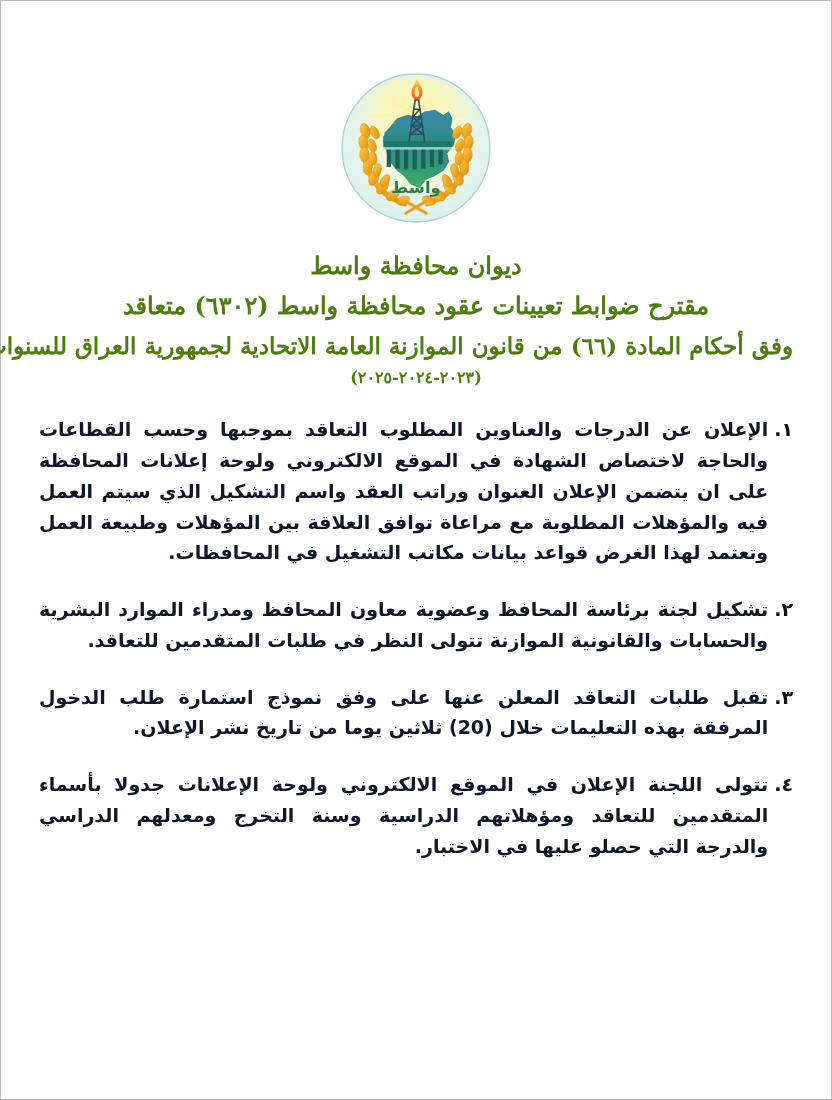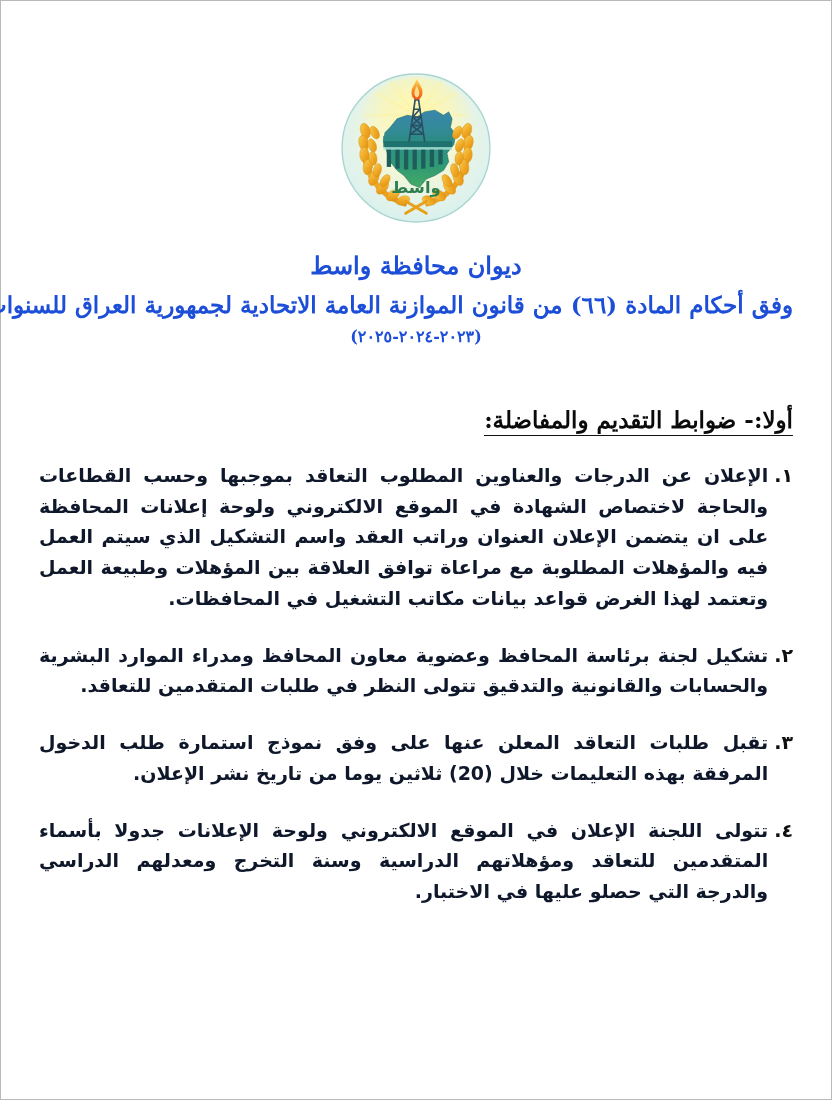--- a/index.html
+++ b/index.html
@@ -52,21 +52,21 @@
     display: block;
   }
 
   
   .title-block {
     text-align: center;
     margin-top: 8px;
     font-family: "DejaVu Serif", "Liberation Serif", serif;
   }
   .title-line {
-    color: #1d4ed8;
+    color: #4d7c0f;
     line-height: 1.52;
     letter-spacing: 0;
     white-space: nowrap;
     text-align: center;
   }
   .t1 { font-size: 24px; font-weight: 600; }
   .t2 { font-size: 24px; font-weight: 600; margin-top: 4px; }
   .t3 { font-size: 23px; font-weight: 600; margin-top: 4px; letter-spacing: -0.3px; }
   .t4 { font-size: 16px; font-weight: 600; margin-top: 2px; }
 
@@ -274,37 +274,35 @@
             <line x1="112" y1="162" x2="88" y2="176"></line>
           </g>
 
           <text x="100" y="152" text-anchor="middle" font-family="DejaVu Sans, sans-serif" font-size="19" font-weight="700" fill="#2e7d4f">واسط</text>
         </g>
       </svg>
     </div>
 
     <div class="title-block">
       <div class="title-line t1">ديوان محافظة واسط</div>
+      <div class="title-line t2">مقترح ضوابط تعيينات عقود محافظة واسط (٦٣٠٢) متعاقد</div>
       <div class="title-line t3">وفق أحكام المادة (٦٦) من قانون الموازنة العامة الاتحادية لجمهورية العراق للسنوات المالية</div>
       <div class="title-line t4">(٢٠٢٣-٢٠٢٤-٢٠٢٥)</div>
     </div>
 
-    <div class="section-heading">
-      <span class="u">أولا:- ضوابط التقديم والمفاضلة:</span>
-    </div>
 
 
     <ol class="clause-list">
       <li class="clause">
         <span class="clause-num">١.</span>
         <span class="clause-body">الإعلان عن الدرجات والعناوين المطلوب التعاقد بموجبها وحسب القطاعات والحاجة لاختصاص الشهادة في الموقع الالكتروني ولوحة إعلانات المحافظة على ان يتضمن الإعلان العنوان وراتب العقد واسم التشكيل الذي سيتم العمل فيه والمؤهلات المطلوبة مع مراعاة توافق العلاقة بين المؤهلات وطبيعة العمل وتعتمد لهذا الغرض قواعد بيانات مكاتب التشغيل في المحافظات.</span>
       </li>
       <li class="clause">
         <span class="clause-num">٢.</span>
-        <span class="clause-body">تشكيل لجنة برئاسة المحافظ وعضوية معاون المحافظ ومدراء الموارد البشرية والحسابات والقانونية والتدقيق تتولى النظر في طلبات المتقدمين للتعاقد.</span>
+        <span class="clause-body">تشكيل لجنة برئاسة المحافظ وعضوية معاون المحافظ ومدراء الموارد البشرية والحسابات والقانونية الموازنة تتولى النظر في طلبات المتقدمين للتعاقد.</span>
       </li>
       <li class="clause">
         <span class="clause-num">٣.</span>
         <span class="clause-body">تقبل طلبات التعاقد المعلن عنها على وفق نموذج استمارة طلب الدخول المرفقة بهذه التعليمات خلال (20) ثلاثين يوما من تاريخ نشر الإعلان.</span>
       </li>
       <li class="clause last">
         <span class="clause-num">٤.</span>
         <span class="clause-body">تتولى اللجنة الإعلان في الموقع الالكتروني ولوحة الإعلانات جدولا بأسماء المتقدمين للتعاقد ومؤهلاتهم الدراسية وسنة التخرج ومعدلهم الدراسي والدرجة التي حصلو عليها في الاختبار.</span>
       </li>
     </ol>

